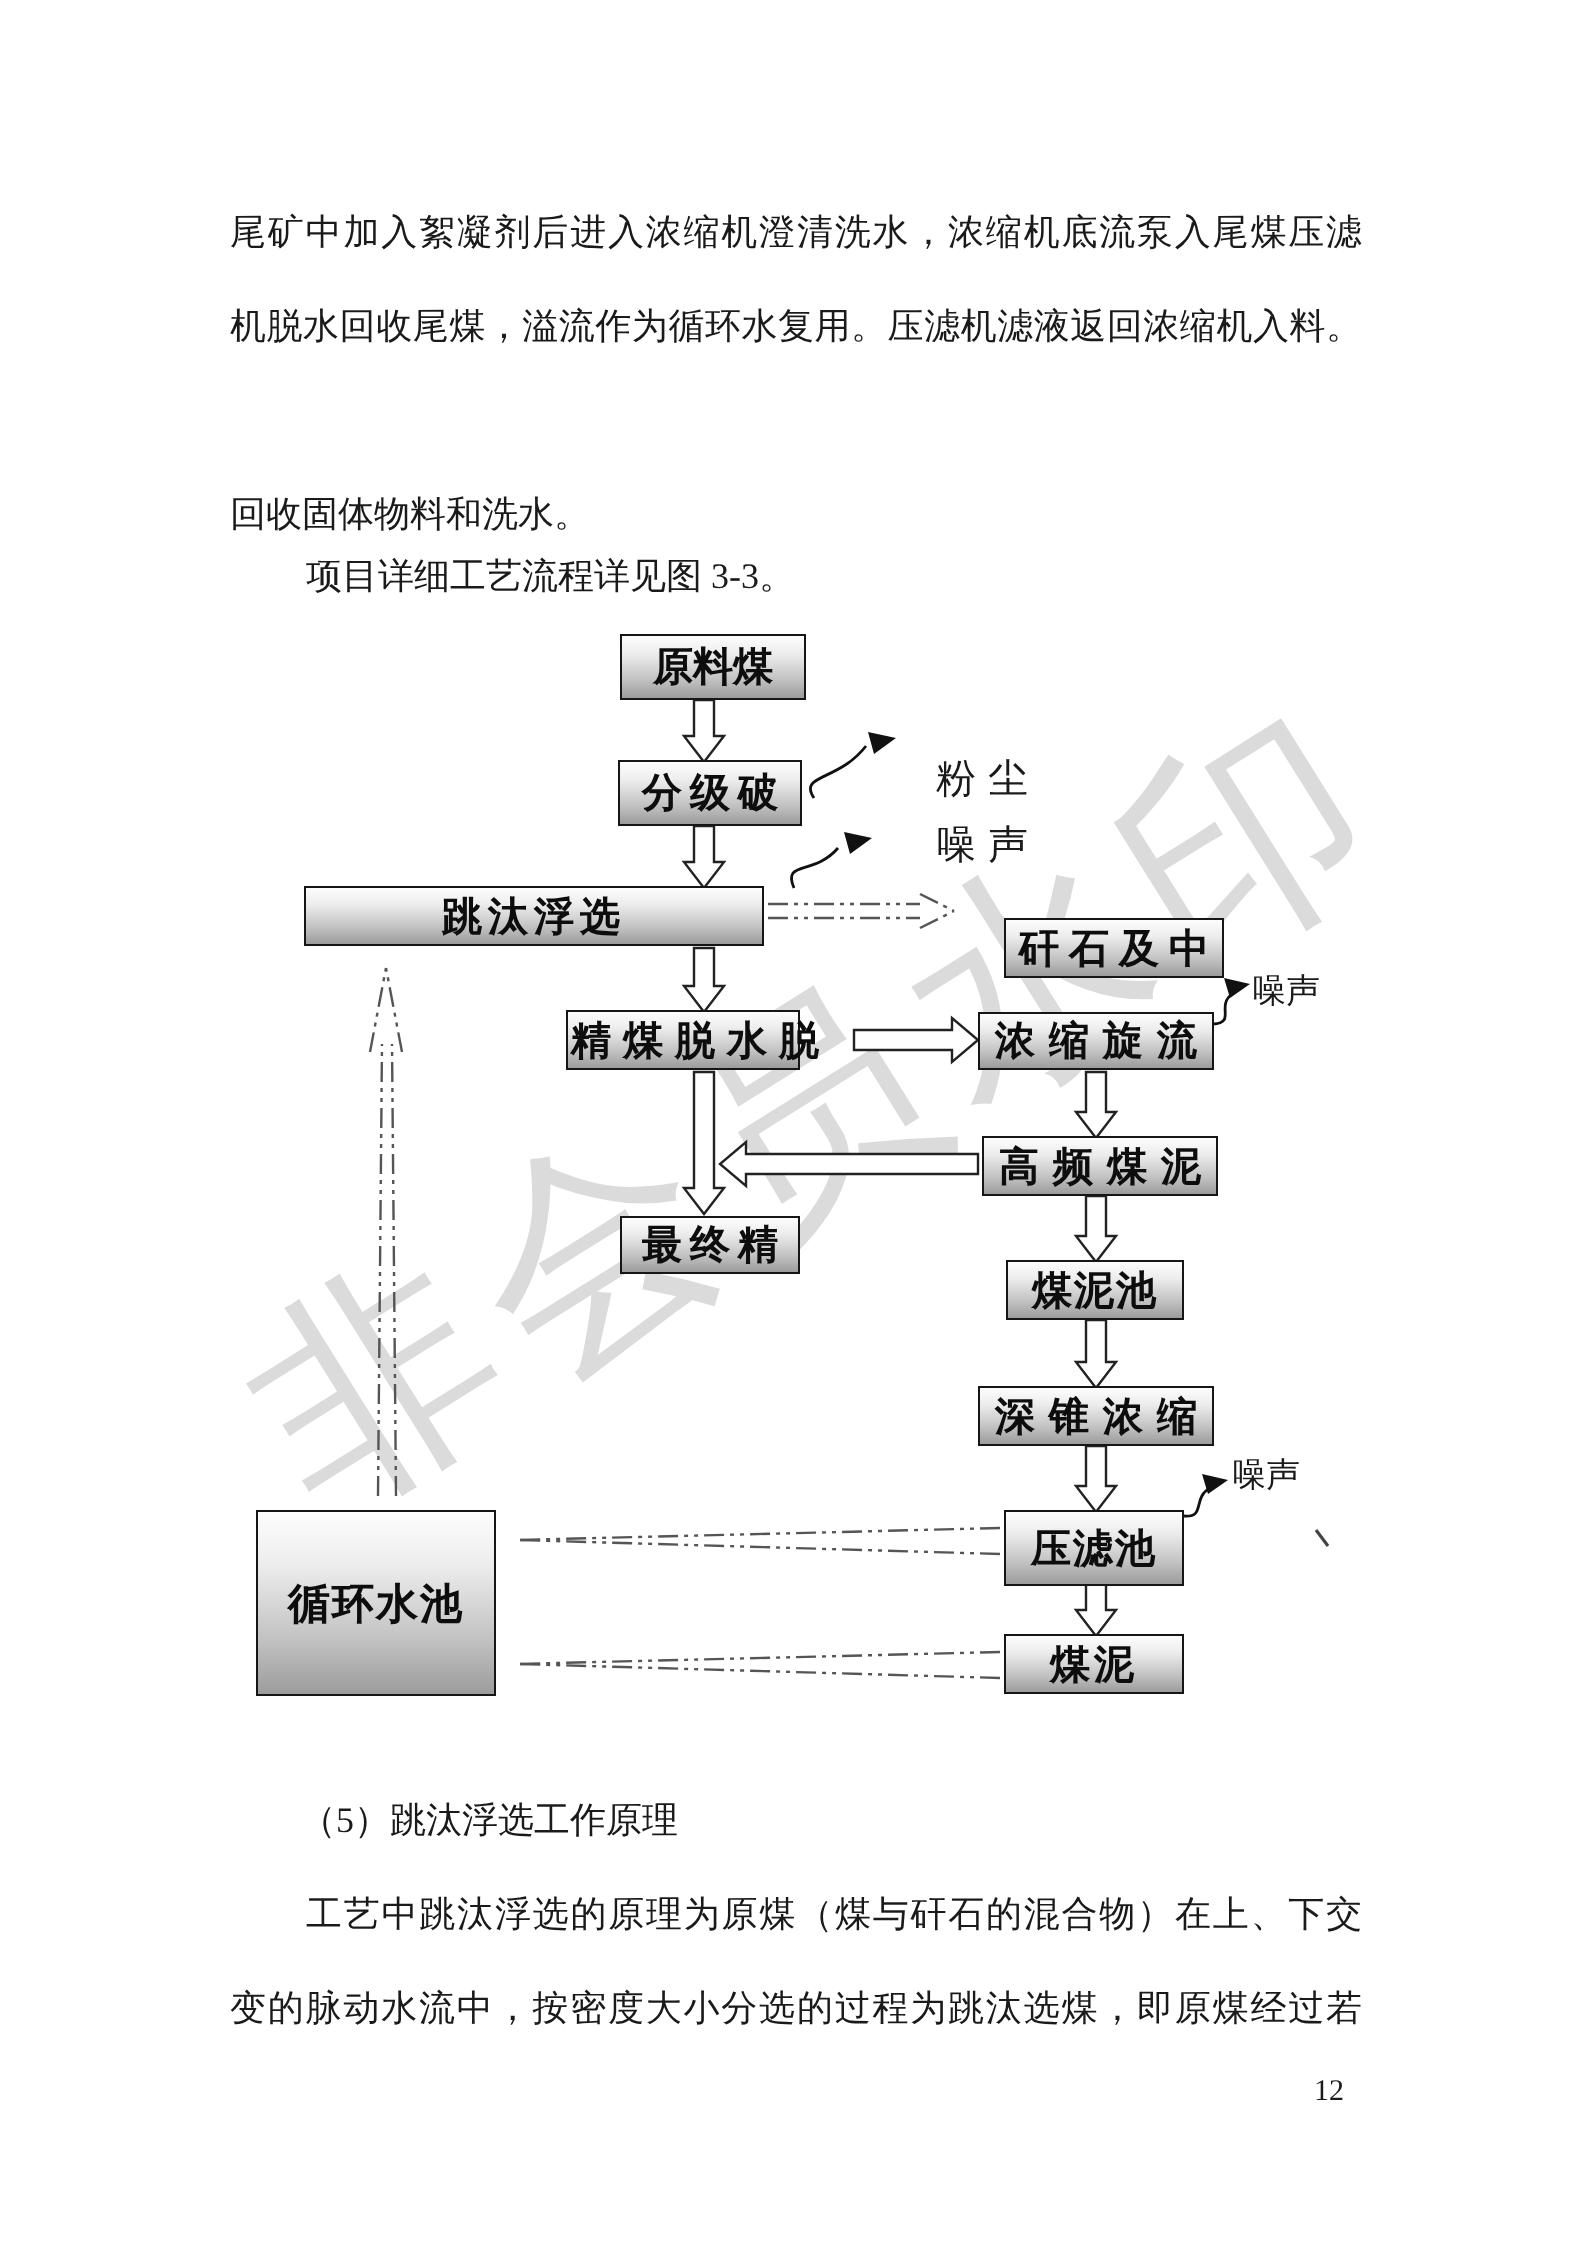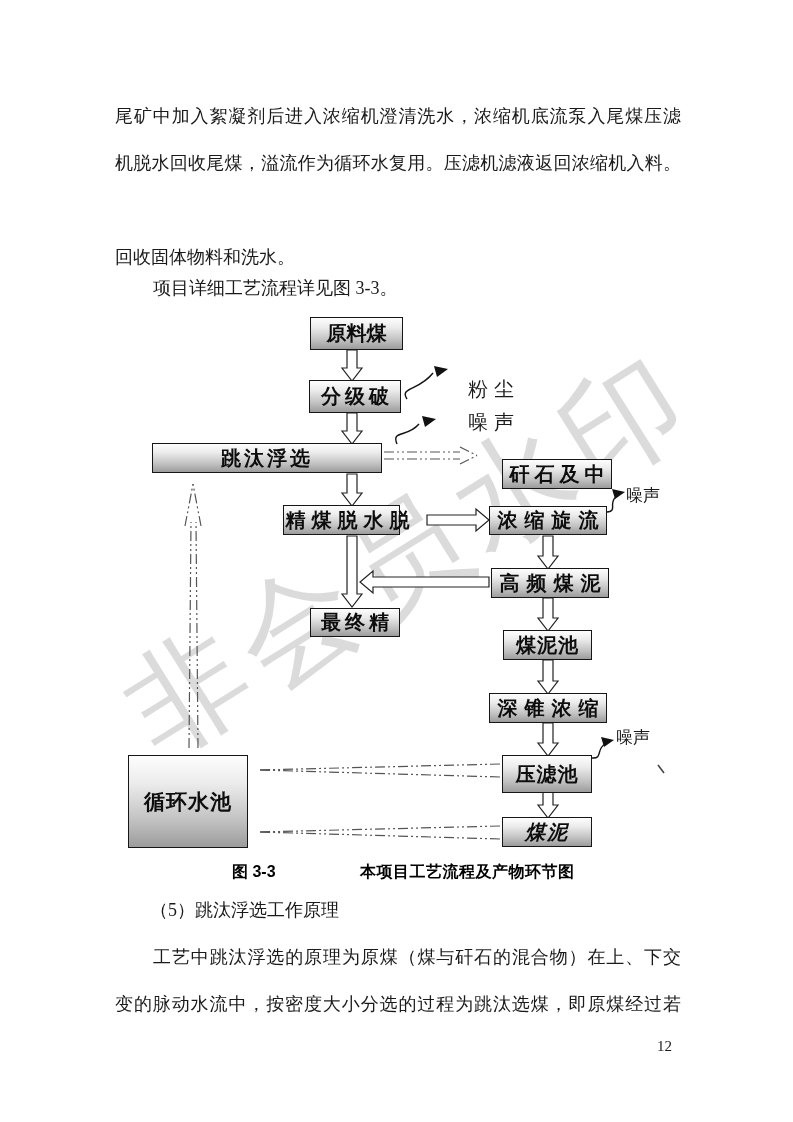--- a/index.html
+++ b/index.html
@@ -139,32 +139,28 @@
   <div class="fbox" style="left:309px;top:380px;width:92px;height:33px;letter-spacing:4px;padding-left:4px;">分级破</div>
   <div class="fbox" style="left:152px;top:443px;width:230px;height:30px;letter-spacing:3px;">跳汰浮选</div>
   <div class="fbox" style="left:502px;top:444px;width:110px;height:30px;letter-spacing:5px;padding-left:5px;margin-top:15px;">矸石及中</div>
   <div class="fbox" style="left:283px;top:505px;width:117px;height:30px;letter-spacing:6px;padding-left:18px;">精煤脱水脱</div>
   <div class="fbox" style="left:489px;top:506px;width:118px;height:29px;letter-spacing:7px;padding-left:7px;">浓缩旋流</div>
   <div class="fbox" style="left:491px;top:568px;width:118px;height:30px;letter-spacing:7px;padding-left:7px;text-align:right;">高频煤泥</div>
   <div class="fbox" style="left:310px;top:608px;width:90px;height:29px;letter-spacing:4px;padding-left:4px;">最终精</div>
   <div class="fbox" style="left:503px;top:630px;width:89px;height:30px;letter-spacing:1px;">煤泥池</div>
   <div class="fbox" style="left:489px;top:693px;width:118px;height:30px;letter-spacing:7px;padding-left:7px;">深锥浓缩</div>
   <div class="fbox" style="left:502px;top:755px;width:90px;height:38px;letter-spacing:1px;">压滤池</div>
-  <div class="fbox" style="left:502px;top:817px;width:90px;height:30px;letter-spacing:2px;font-style:italic;">煤泥</div>
+  <div class="fbox" style="left:502px;top:817px;width:90px;height:30px;letter-spacing:2px;">煤泥</div>
   <div class="fbox" style="left:128px;top:755px;width:120px;height:93px;font-size:21px;letter-spacing:1px;">循环水池</div>
 
   <div class="flabel" style="left:468px;top:376px;letter-spacing:6px;">粉尘</div>
   <div class="flabel" style="left:468px;top:409px;letter-spacing:6px;">噪声</div>
   <div class="flabel small" style="left:626px;top:484px;">噪声</div>
   <div class="flabel small" style="left:616px;top:726px;">噪声</div>
 
-  <div class="caption">
-    <span class="cap-label">图 3-3</span>
-    <span class="cap-title">本项目工艺流程及产物环节图</span>
-  </div>
 
   <div class="tline" style="left:150px;top:898px;">（5）跳汰浮选工作原理</div>
   <div class="tline just" style="left:153px;top:945px;width:528px;">工艺中跳汰浮选的原理为原煤（煤与矸石的混合物）在上、下交</div>
   <div class="tline just" style="left:115px;top:992px;width:566px;">变的脉动水流中，按密度大小分选的过程为跳汰选煤，即原煤经过若</div>
 
   <div class="pagenum">12</div>
 
 </div>
 
 </body></html>

